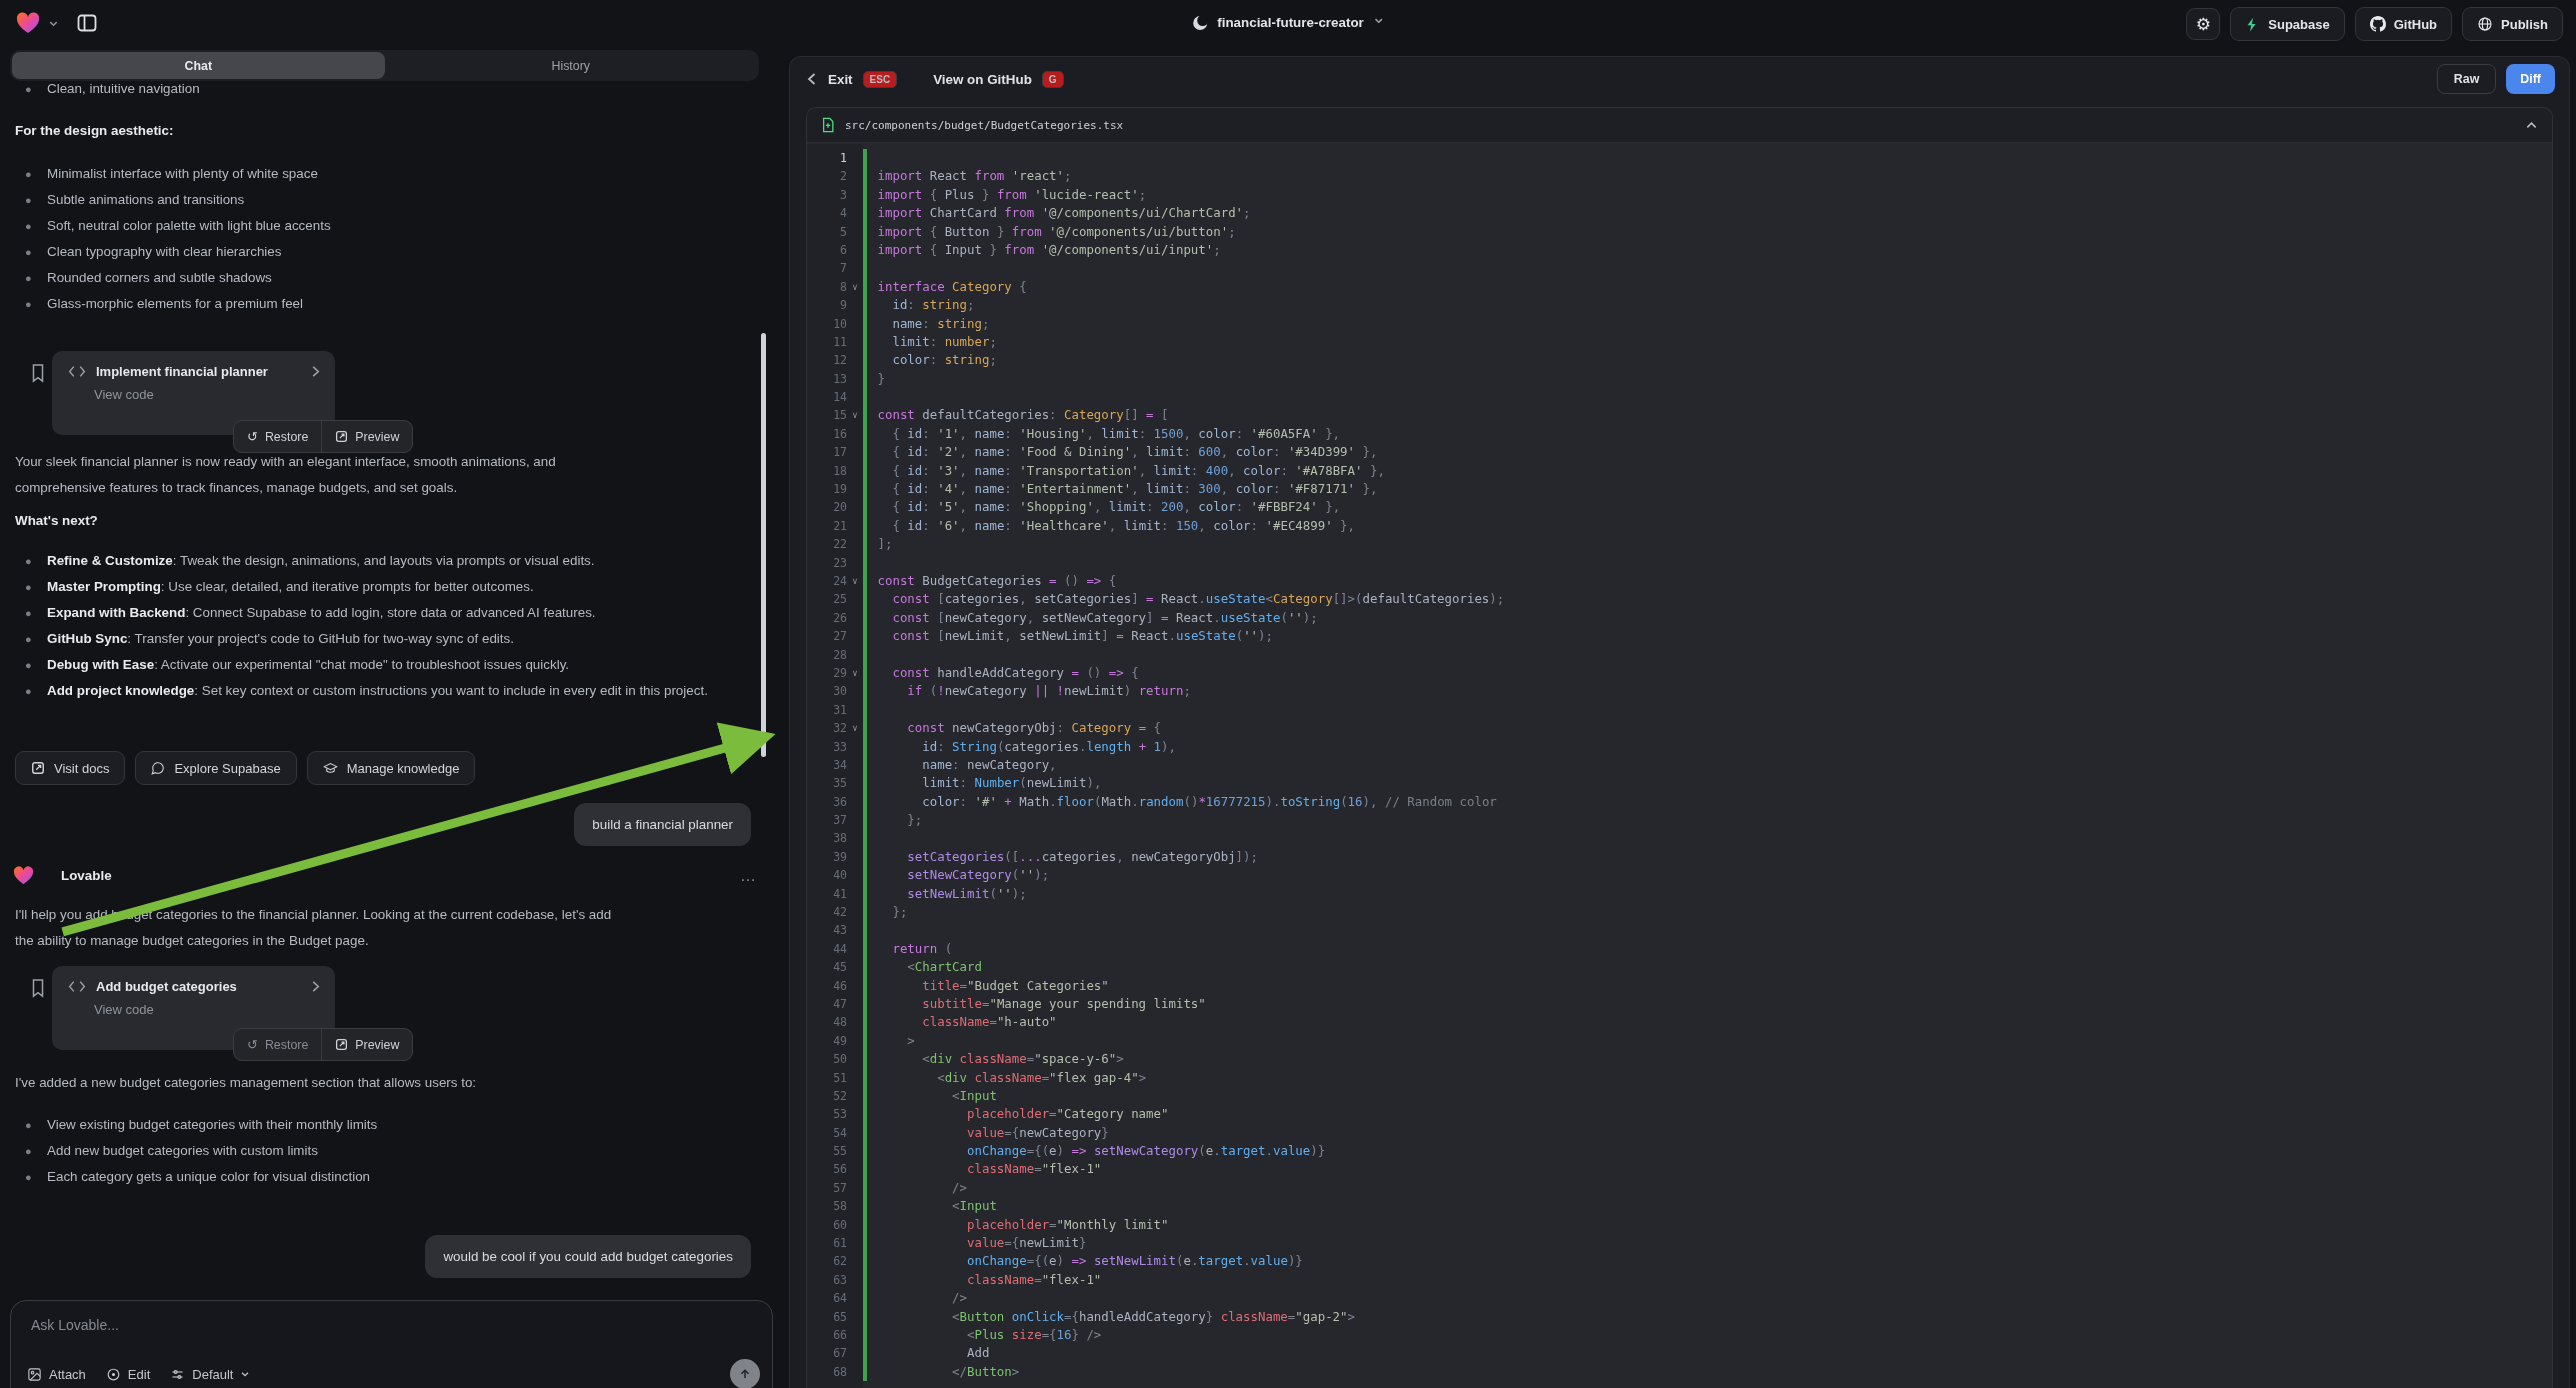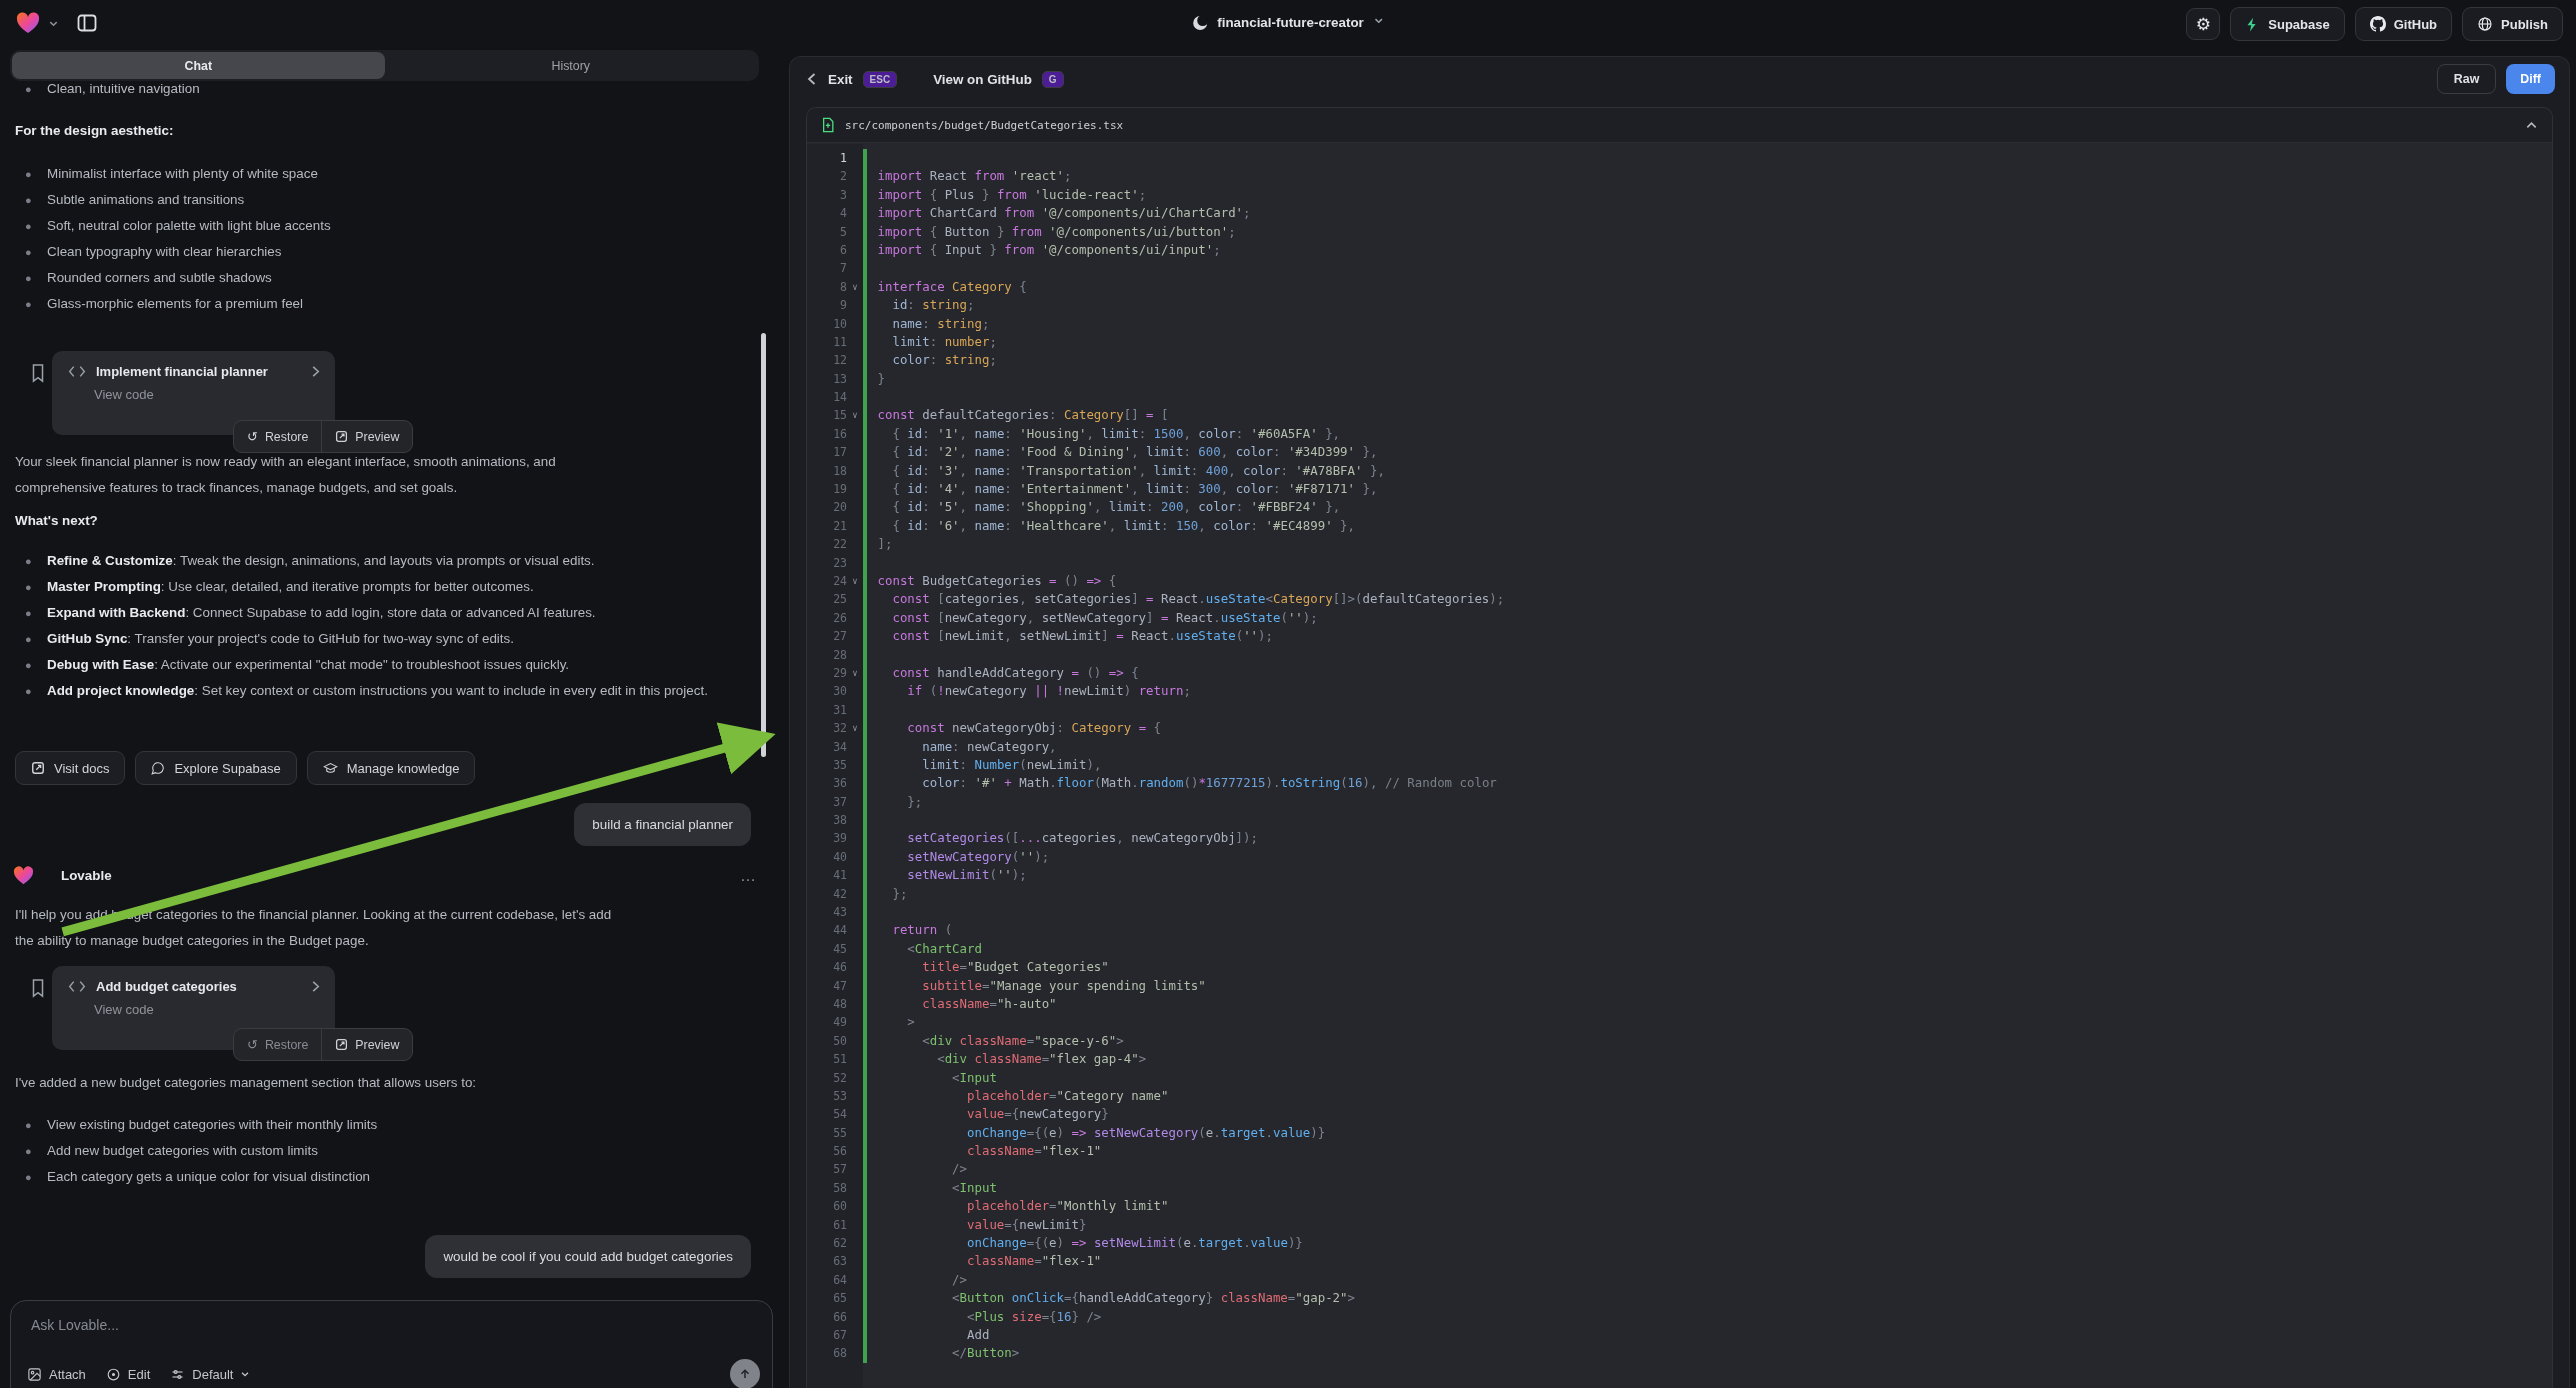--- a/index.html
+++ b/index.html
@@ -76,21 +76,21 @@
   .send-btn { margin-left:auto; width:30px; height:30px; border-radius:50%; background:#80838a;
     display:flex; align-items:center; justify-content:center; cursor:pointer; }
 
   #arrow-svg { position:absolute; left:0; top:0; z-index:60; pointer-events:none; }
 
   
   #code-card { position:absolute; left:789px; top:56px; right:6px; bottom:0; background:#1b1d22;
     border:1px solid #292b31; border-bottom:none; border-radius:12px 12px 0 0; }
   .code-head { height:44px; display:flex; align-items:center; padding:0 14px 0 16px; gap:10px; }
   .code-head .lbl { font-size:13.4px; font-weight:600; color:#dfe2e6; }
-  kbd.kb { background:#4c1d95; border:1px solid #3a3c42; border-radius:5px; padding:2px 6px;
+  kbd.kb { background:#b91c1c; border:1px solid #3a3c42; border-radius:5px; padding:2px 6px;
     font-size:10px; font-weight:700; color:#b9bdc4; font-family:"Liberation Sans",sans-serif; }
   .gap28 { width:16px; }
   .raw-btn { margin-left:auto; height:30px; padding:0 16px; display:flex; align-items:center;
     background:transparent; border:1px solid #3a3c42; border-radius:8px; color:#dfe2e6;
     font-size:12.4px; font-weight:600; cursor:pointer; }
   .diff-btn { height:30px; padding:0 14px; display:flex; align-items:center; background:#4a86ec;
     border:none; border-radius:8px; color:#ffffff; font-size:12.4px; font-weight:600; cursor:pointer; }
 
   #file-card { position:absolute; left:16px; right:16px; top:50px; bottom:0; background:#26272c;
     border:1px solid #2f3137; border-bottom:none; border-radius:10px 10px 0 0; overflow:hidden; }
@@ -644,20 +644,26 @@
             <span class="gbar"></span>
             <span class="lt"></span>
           </div>
           <div class="cl">
             <span class="ln">32</span>
             <span class="fold">∨</span>
             <span class="gbar"></span>
             <span class="lt"><span class="tk-p">    </span><span class="tk-k">const</span><span class="tk-v"> newCategoryObj</span><span class="tk-p">: </span><span class="tk-t">Category</span><span class="tk-p"> </span><span class="tk-b">=</span><span class="tk-p"> {</span></span>
           </div>
           <div class="cl">
+            <span class="ln">33</span>
+            <span class="fold"></span>
+            <span class="gbar"></span>
+            <span class="lt"><span class="tk-p">      </span><span class="tk-o">id</span><span class="tk-p">: </span><span class="tk-m">String</span><span class="tk-p">(</span><span class="tk-v">categories</span><span class="tk-p">.</span><span class="tk-m">length</span><span class="tk-b"> + </span><span class="tk-n">1</span><span class="tk-p">),</span></span>
+          </div>
+          <div class="cl">
             <span class="ln">34</span>
             <span class="fold"></span>
             <span class="gbar"></span>
             <span class="lt"><span class="tk-p">      </span><span class="tk-o">name</span><span class="tk-p">: </span><span class="tk-v">newCategory</span><span class="tk-p">,</span></span>
           </div>
           <div class="cl">
             <span class="ln">35</span>
             <span class="fold"></span>
             <span class="gbar"></span>
             <span class="lt"><span class="tk-p">      </span><span class="tk-o">limit</span><span class="tk-p">: </span><span class="tk-m">Number</span><span class="tk-p">(</span><span class="tk-v">newLimit</span><span class="tk-p">),</span></span>

